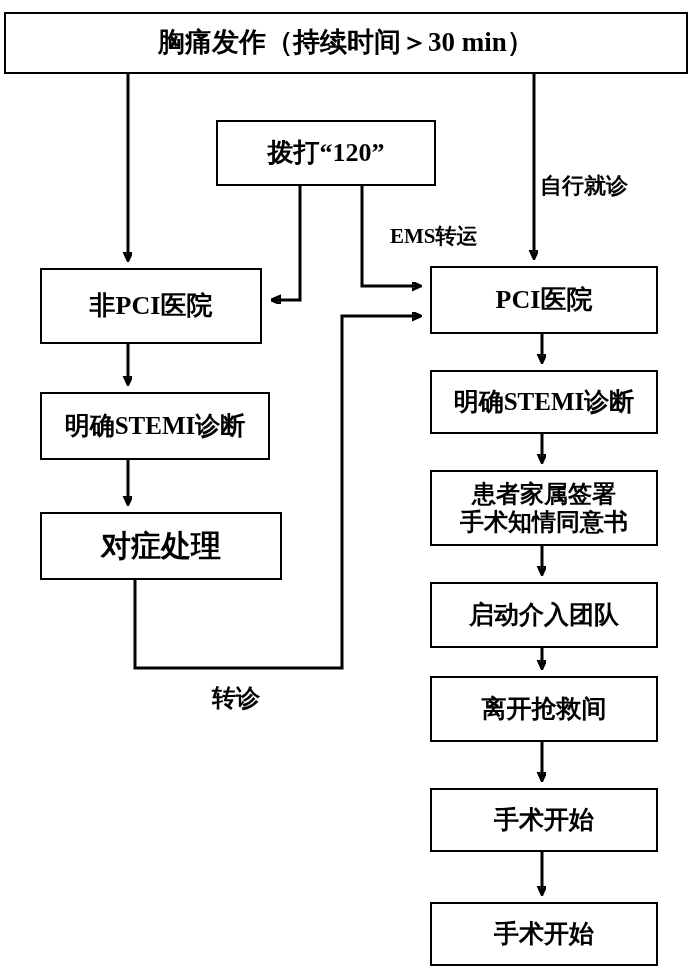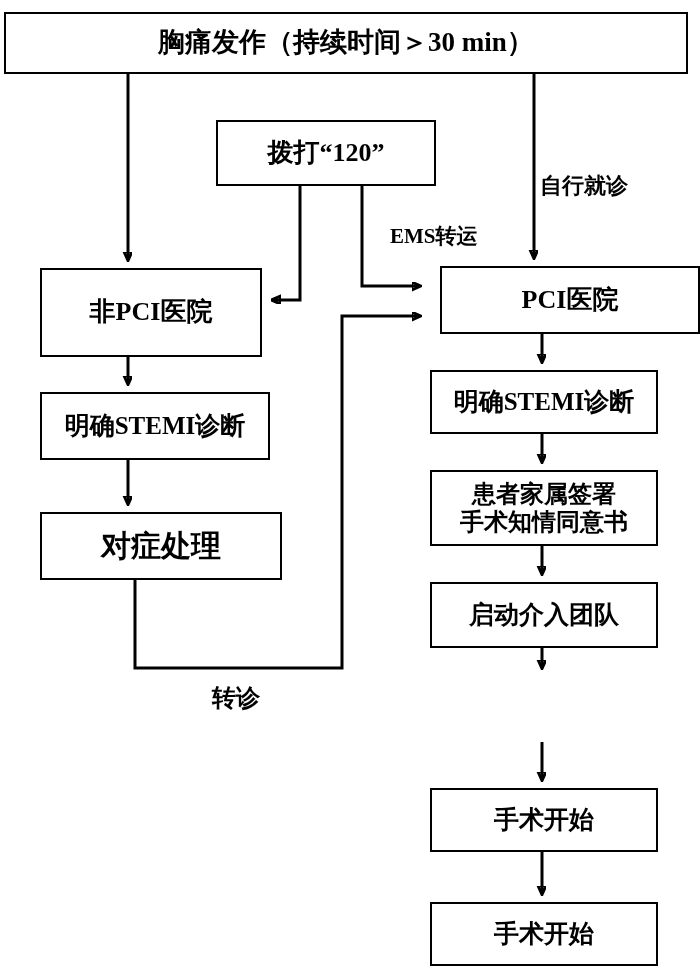--- a/index.html
+++ b/index.html
@@ -95,25 +95,25 @@
   </svg>
 
   <div class="node" style="left:4px; top:12px; width:684px; height:62px; font-size:27px;">
     <span class="node-text">胸痛发作（持续时间＞30 min）</span>
   </div>
 
   <div class="node" style="left:216px; top:120px; width:220px; height:66px; font-size:26px;">
     <span class="node-text">拨打“120”</span>
   </div>
 
-  <div class="node" style="left:40px; top:268px; width:222px; height:89px; font-size:26px;">
+  <div class="node" style="left:40px; top:268px; width:222px; height:76px; font-size:26px;">
     <span class="node-text">非PCI医院</span>
   </div>
 
-  <div class="node" style="left:440px; top:266px; width:260px; height:68px; font-size:26px;">
+  <div class="node" style="left:430px; top:266px; width:228px; height:68px; font-size:26px;">
     <span class="node-text">PCI医院</span>
   </div>
 
   <div class="node" style="left:40px; top:392px; width:230px; height:68px; font-size:25px;">
     <span class="node-text">明确STEMI诊断</span>
   </div>
 
   <div class="node" style="left:430px; top:370px; width:228px; height:64px; font-size:25px;">
     <span class="node-text">明确STEMI诊断</span>
   </div>
@@ -124,20 +124,23 @@
 
   <div class="node" style="left:430px; top:582px; width:228px; height:66px; font-size:25px;">
     <span class="node-text">启动介入团队</span>
   </div>
 
   <div class="node" style="left:430px; top:470px; width:228px; height:76px; font-size:24px;">
     <span class="node-text">患者家属签署
 手术知情同意书</span>
   </div>
 
+  <div class="node" style="left:430px; top:676px; width:228px; height:66px; font-size:25px;">
+    <span class="node-text">离开抢救间</span>
+  </div>
 
   <div class="node" style="left:430px; top:788px; width:228px; height:64px; font-size:25px;">
     <span class="node-text">手术开始</span>
   </div>
 
   <div class="node" style="left:430px; top:902px; width:228px; height:64px; font-size:25px;">
     <span class="node-text">手术开始</span>
   </div>
 
   <div class="label" style="left:540px; top:162px; font-size:22px;margin-top:9px;">自行就诊</div>

